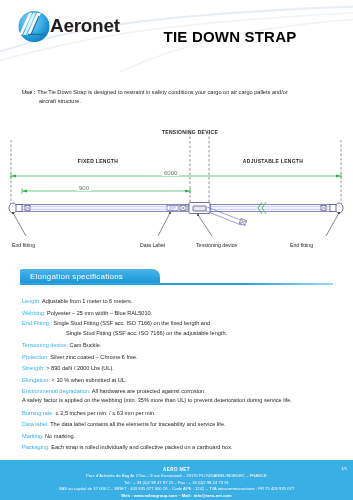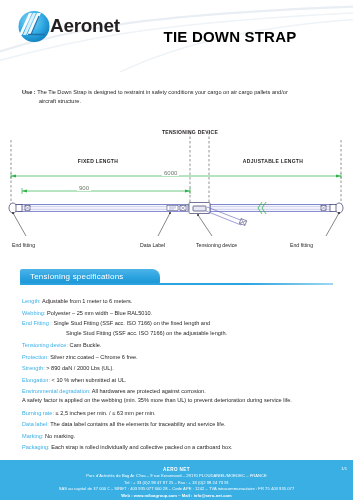--- a/index.html
+++ b/index.html
@@ -338,21 +338,21 @@
   <div class="dim-text dim-900">900</div>
 
   <div class="callout co-end1">End fitting</div>
   <div class="callout co-data">Data Label</div>
   <div class="callout co-tens">Tensioning device</div>
   <div class="callout co-end2">End fitting</div>
 </div>
 
 <div class="spec-header">
   <div class="spec-tab"></div>
-  <div class="spec-tab-text">Tensioning specifications</div>
+  <div class="spec-tab-text">Elongation specifications</div>
   <div class="spec-rule"></div>
 </div>
 
 <div class="spec-list">
   <div class="spec-row">
     <span class="spec-key">Length:</span>
     <span>Adjustable from 1 meter to 6 meters.</span>
   </div>
   <div class="spec-row">
     <span class="spec-key">Webbing:</span>

